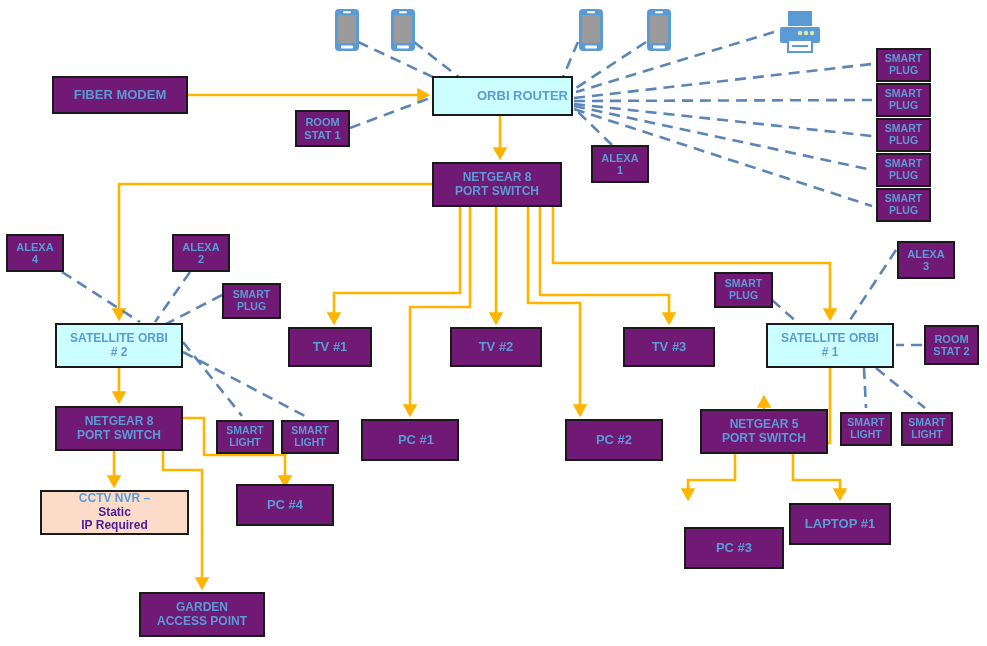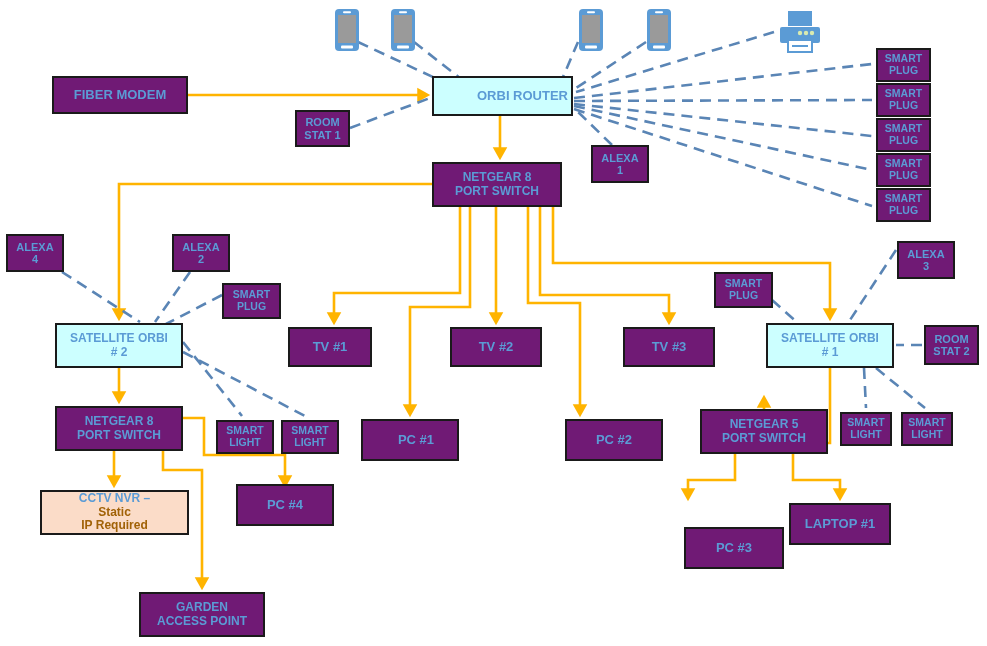--- a/index.html
+++ b/index.html
@@ -10,21 +10,21 @@
   .node{position:absolute;box-sizing:border-box;border:2.5px solid #1a1a1a;background:#701a75;
         display:flex;flex-direction:column;align-items:center;justify-content:center;
         color:#5B9BD5;font-weight:bold;text-align:center;line-height:1.12;z-index:5;}
   .node span{display:block;white-space:nowrap;}
   .n-big{font-size:13px;}
   .n-med{font-size:12px;}
   .n-sm{font-size:11px;}
   .n-xs{font-size:10.5px;}
   .cyan{background:#CCFFFF;}
   .peach{background:#FBDCC8;}
-  .peach .redtxt{color:#a16207;}
+  .peach .redtxt{color:#4c1d95;}
   .icon{position:absolute;z-index:6;}
   .legend{position:absolute;z-index:7;color:#5B9BD5;font-size:12px;font-weight:normal;}
   .legend-row{display:flex;align-items:center;height:20px;}
   .legend-label{margin-left:10px;white-space:nowrap;}
   .lg-line{width:64px;height:0;border-top:3px solid #FFB400;}
   .lg-dash{width:64px;height:0;border-top:3px dashed #5A85B5;}
 </style>
 </head>
 <body>
 

